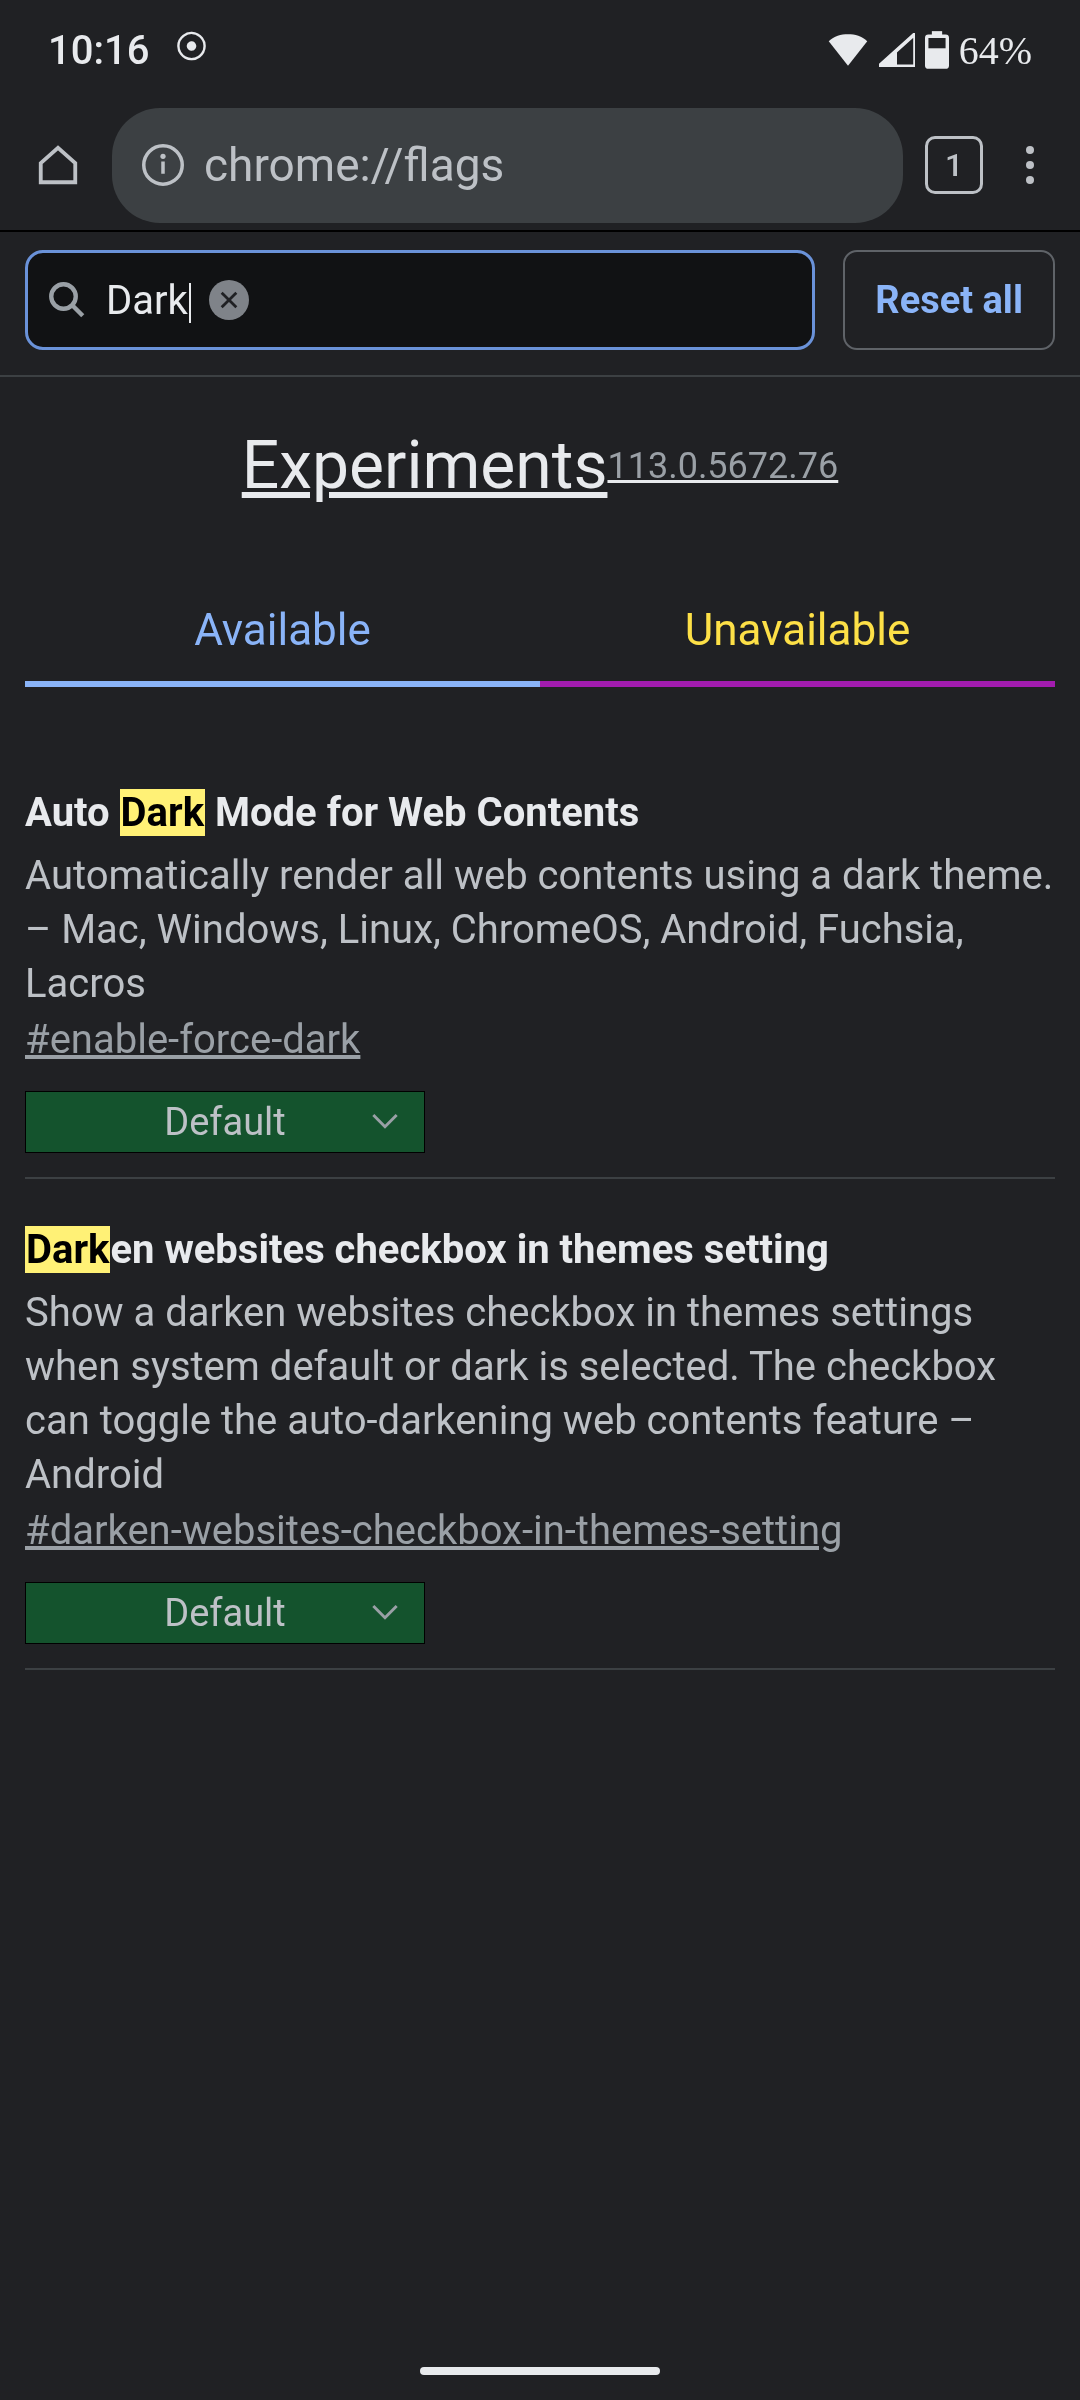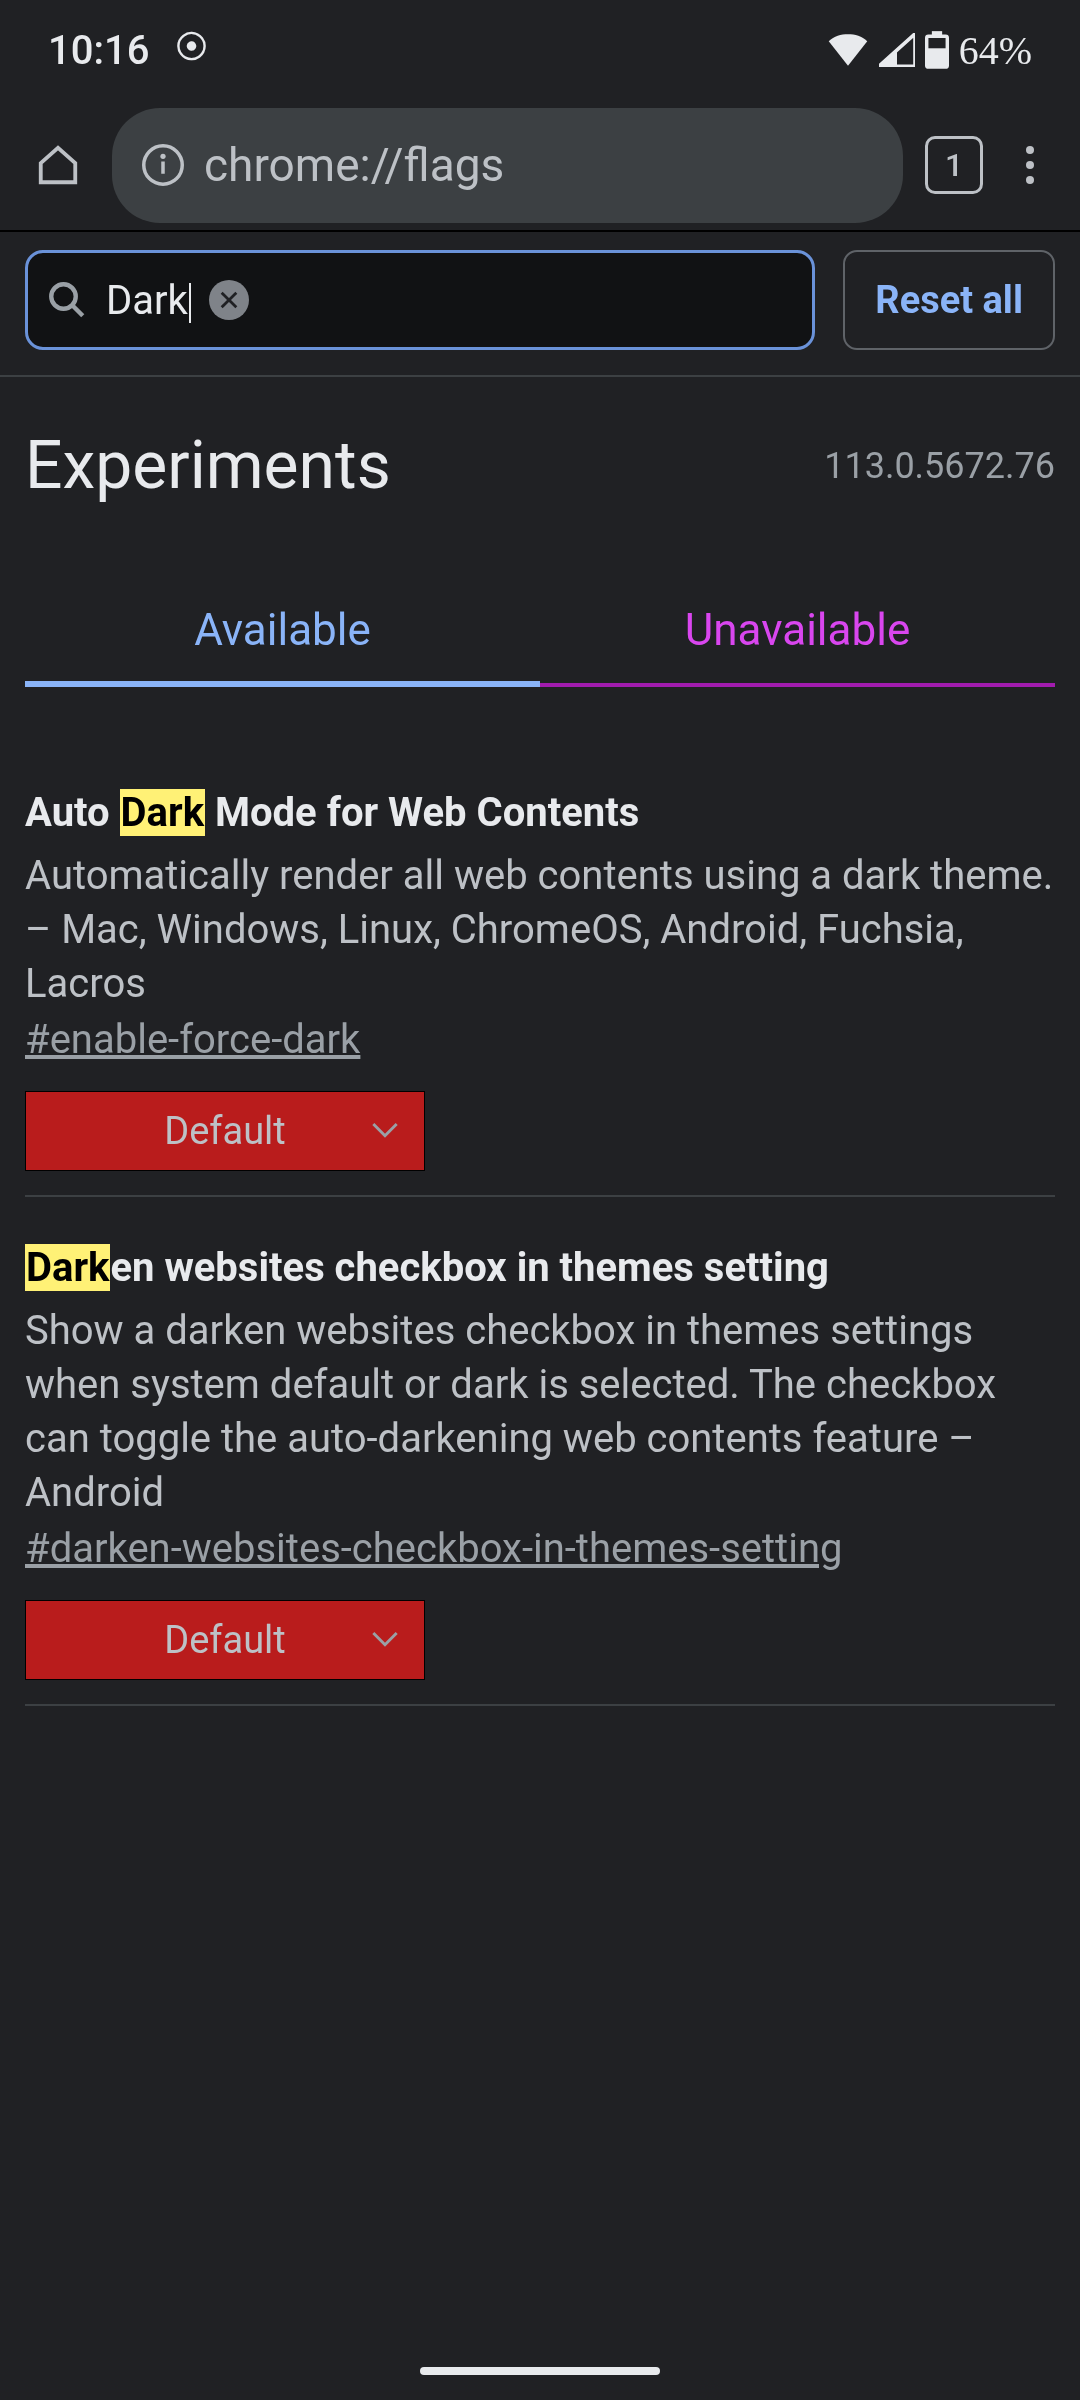--- a/index.html
+++ b/index.html
@@ -97,37 +97,38 @@
       font-weight: 700;
       display: flex; align-items: center;
     }
     .divider-full {
       height: 2px;
       background: #3c4043;
       margin: 0 -25px;
     }
     .page-header {
       display: flex;
-      justify-content: space-between;
+      justify-content: center;
       align-items: center;
       padding: 50px 0 35px;
+      text-decoration: underline;
     }
     .page-title { font-size: 66px; font-weight: 400; color: #e8eaed; }
     .version { font-size: 36px; color: #9aa0a6; }
     .tabs {
       display: flex;
       margin-top: 40px;
     }
     .tab {
       flex: 1;
       text-align: center;
       padding: 25px 0;
       font-size: 44px;
-      color: #d946ef;
-      border-bottom: 4px solid #a21caf;
+      color: #fde047;
+      border-bottom: 6px solid #a21caf;
     }
     .tab.active {
       color: #8ab4f8;
       border-bottom: 6px solid #8ab4f8;
     }
     .flag-list {
       padding-top: 100px;
     }
     .flag-item {
       padding-bottom: 24px;
@@ -150,22 +151,22 @@
     .flag-anchor {
       font-size: 40px;
       color: #9aa0a6;
       text-decoration: underline;
       margin-top: 5px;
       display: inline-block;
     }
     .flag-select {
       margin-top: 28px;
       width: 400px;
-      height: 80px;
-      background: #b91c1c;
+      height: 62px;
+      background: #14532d;
       border: 1px solid #000;
       display: flex;
       align-items: center;
       justify-content: center;
       position: relative;
       font-size: 38px;
       color: #bdc1c6;
     }
     .flag-select .chev {
       position: absolute;

